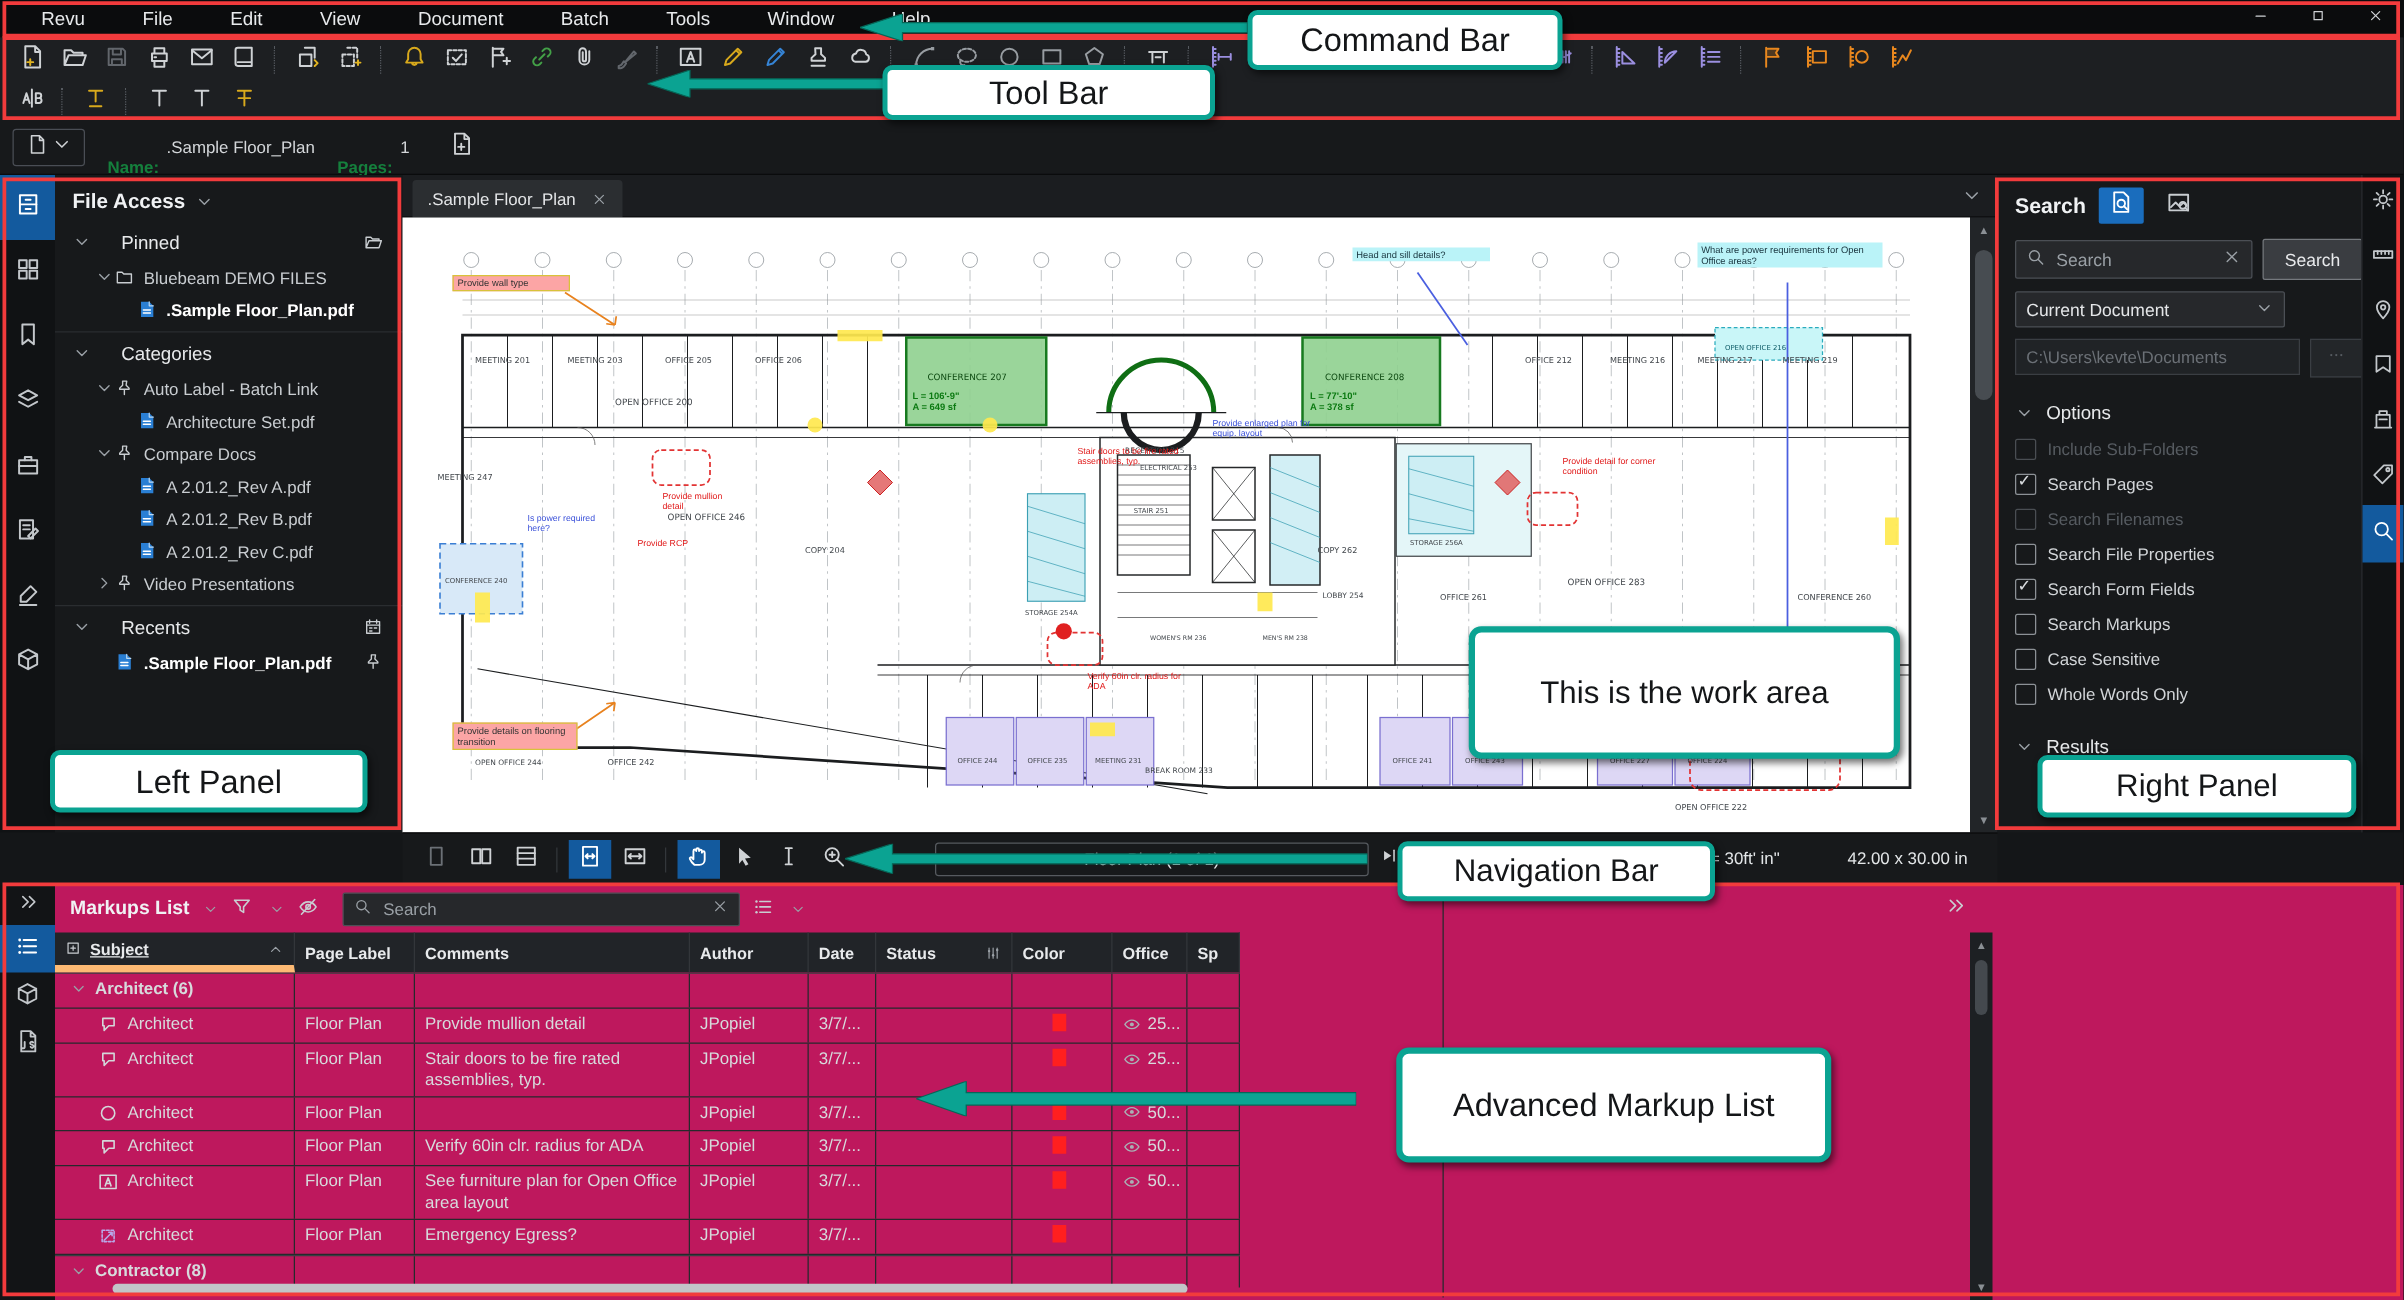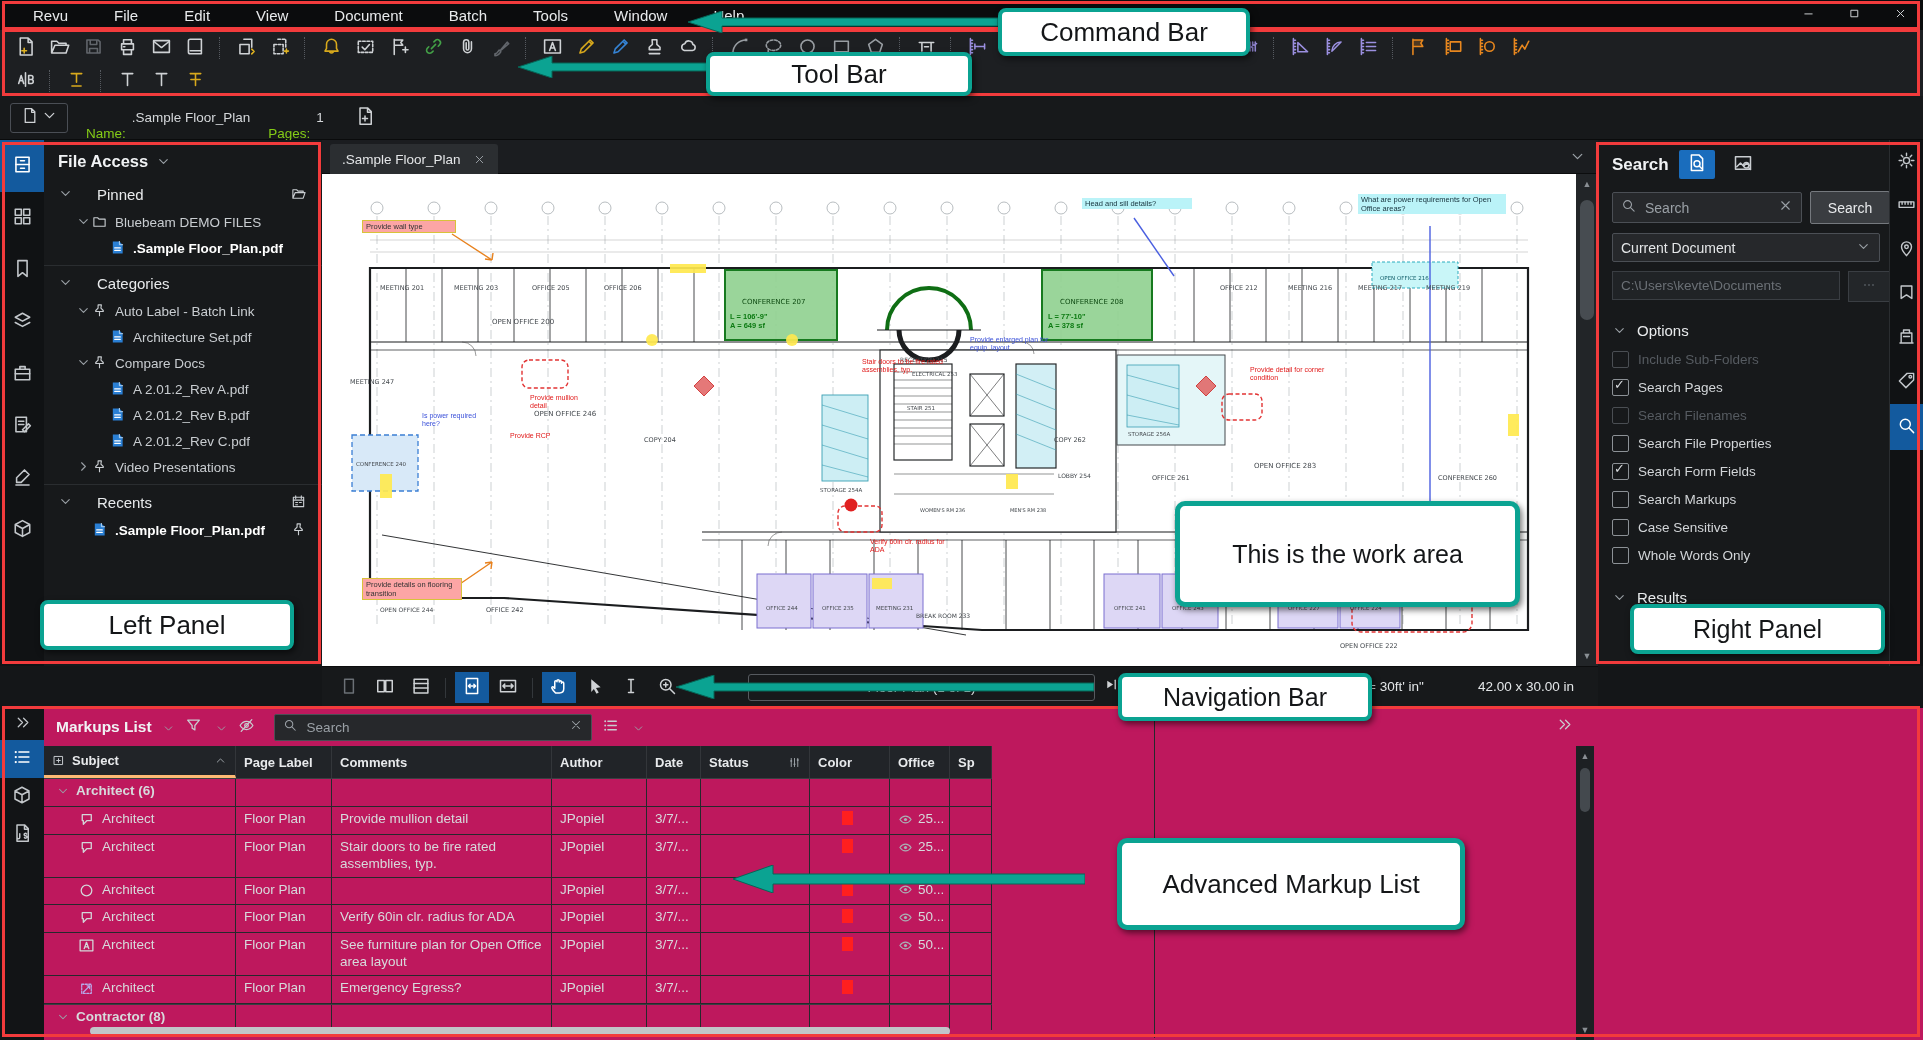--- a/index.html
+++ b/index.html
@@ -15,21 +15,21 @@
   #toolbar{position:absolute;left:0;top:30px;width:100%;height:66px;background:#1d1f22;box-sizing:border-box;}
   .tbrow{display:flex;align-items:center;padding-left:8px;height:36px;}
   .tbrow2{height:30px;}
   .tslot{width:30px;height:28px;margin:0 2px;display:flex;align-items:center;justify-content:center;color:#cfd2d5;}
   .tslot svg{width:21px;height:21px;}
   .tslot.sep{width:2px;height:22px;margin:0 7px;border-left:1px dotted #565a60;}
   
   #docbar{position:absolute;left:0;top:96px;width:100%;height:44px;background:#17191b;border-bottom:1px solid #0a0b0c;display:flex;align-items:center;box-sizing:border-box;}
   #doc-combo{margin-left:10px;width:56px;height:28px;border:1px solid #4a4e55;border-radius:3px;display:flex;align-items:center;justify-content:center;gap:3px;color:#cfd2d5;}
   #doc-combo svg{width:17px;height:17px;}
-  .doclabel{font-weight:normal;font-size:13.5px;margin-left:18px;color:#84cc16;margin-top:32px;}
+  .doclabel{font-weight:bold;font-size:13.5px;margin-left:18px;color:#15803d;margin-top:32px;}
   .docvalue{font-size:13.5px;margin-left:6px;color:#d4d7da;}
   #doc-pagebtn{margin-left:26px;width:30px;height:30px;display:flex;align-items:center;justify-content:center;color:#cfd2d5;}
   #doc-pagebtn svg{width:20px;height:20px;}
   
   #left-panel{position:absolute;left:0;top:140px;width:322px;height:526px;background:#17191b;}
   #left-strip{position:absolute;left:0;top:0;width:44px;height:100%;background:#101214;}
   .stripbtn{width:44px;height:52px;display:flex;align-items:center;justify-content:center;color:#c3c7cb;}
   .stripbtn svg{width:21px;height:21px;}
   .stripbtn.sel{background:#135a9e;color:#fff;}
   #left-content{position:absolute;left:44px;top:0;right:0;bottom:0;}
@@ -73,21 +73,21 @@
   #rp-title{font-size:17px;font-weight:bold;color:#f0f2f4;}
   .rp-tab{width:36px;height:29px;display:flex;align-items:center;justify-content:center;color:#c9cdd1;}
   .rp-tab svg{width:20px;height:20px;}
   .rp-tab.sel{background:#1a6dbd;color:#fff;border-radius:2px;}
   #rp-searchrow{display:flex;align-items:center;gap:8px;margin-top:12px;}
   #rp-input{width:172px;height:29px;background:#26282b;border:1px solid #4b4f55;border-radius:2px;display:flex;align-items:center;padding:0 8px;gap:7px;}
   #rp-input input{flex:1;background:transparent;border:none;outline:none;color:#e8eaec;font-size:14px;font-family:inherit;min-width:0;}
   #rp-input input::placeholder{color:#9aa0a6;}
   #rp-input svg{width:15px;height:15px;color:#9aa0a6;flex:none;}
   #rp-searchbtn{width:88px;height:31px;background:#3a3d41;border:1px solid #75797e;border-radius:2px;color:#e8eaec;font-size:14px;display:flex;align-items:center;justify-content:center;}
-  #rp-scope{width:268px;height:29px;background:#26282b;border:1px solid #4b4f55;border-radius:2px;margin-top:9px;display:flex;align-items:center;justify-content:space-between;padding:0 8px;font-size:14px;color:#e4e6e8;box-sizing:border-box;}
+  #rp-scope{width:216px;height:29px;background:#26282b;border:1px solid #4b4f55;border-radius:2px;margin-top:9px;display:flex;align-items:center;justify-content:space-between;padding:0 8px;font-size:14px;color:#e4e6e8;box-sizing:border-box;}
   #rp-scope svg{width:15px;height:15px;color:#9aa0a6;}
   #rp-pathrow{display:flex;gap:8px;margin-top:9px;}
   #rp-path{width:212px;height:27px;background:#202326;border:1px solid #3a3e43;color:#6b7076;font-size:13.5px;display:flex;align-items:center;padding:0 8px;overflow:hidden;white-space:nowrap;}
   #rp-dots{width:40px;height:29px;background:#232629;border:1px solid #3a3e43;color:#565b61;display:flex;align-items:center;justify-content:center;}
   #rp-dots svg{width:16px;height:16px;}
   .rp-section{display:flex;align-items:center;gap:9px;margin-top:20px;font-size:15px;color:#e8eaec;}
   .rp-section .tchev{color:#9aa0a6;}
   #rp-options{margin-top:6px;}
   .opt{display:flex;align-items:center;gap:9px;height:28px;font-size:13.5px;color:#d2d5d8;}
   .cbox{width:15px;height:15px;border:1.5px solid #8c9196;border-radius:2px;position:relative;flex:none;}
@@ -123,21 +123,21 @@
   #mk-search{width:318px;height:27px;background:#26282b;border:1px solid #4b4f55;border-radius:2px;display:flex;align-items:center;gap:8px;padding:0 8px;box-sizing:border-box;margin-left:6px;}
   #mk-search input{flex:1;background:transparent;border:none;outline:none;color:#e8eaec;font-size:13.5px;font-family:inherit;min-width:0;}
   #mk-search input::placeholder{color:#9aa0a6;}
   #mk-search svg{width:14px;height:14px;color:#9aa0a6;flex:none;}
   #mk-more{position:absolute;left:1556px;top:8px;width:20px;height:20px;color:#c9cdd1;}
   #mk-more svg{width:17px;height:17px;}
   .mgrid{display:grid;grid-template-columns:192px 96px 220px 95px 54px 109px 80px 60px 42px;}
   #mk-cols{position:absolute;left:44px;top:38px;width:948px;height:32px;background:#212428;font-size:13px;font-weight:bold;color:#e8eaec;}
   #mk-cols .hcell{display:flex;align-items:center;gap:6px;padding:0 8px;border-right:1px solid #33363a;height:32px;box-sizing:border-box;}
   #mk-cols .hcell svg{width:13px;height:13px;}
-  #mk-cols .c-subj{border-bottom:3px solid #fdba74;}
+  #mk-cols .c-subj{border-bottom:6px solid #fdba74;text-decoration:underline;}
   #mk-cols .hico{color:#c9cdd1;width:14px;height:14px;flex:none;}
   #mk-cols .sorti{margin-left:auto;color:#9aa0a6;width:13px;height:13px;}
   #mk-rows{position:absolute;left:44px;top:70px;width:948px;height:252px;overflow:hidden;}
   .mrow{border-bottom:1px solid #26292c;font-size:13.5px;color:#d7dadc;align-items:start;}
   .mrow .cell{padding:4px 8px;border-right:1px solid #26292c;min-height:17px;height:100%;box-sizing:border-box;line-height:1.25;}
   .mrow.group{font-weight:bold;border-top:1px solid #3a3e42;}
   .mrow:not(.group) .row-group{display:none;}
   .row-group{display:flex;align-items:center;gap:6px;padding-left:4px;}
   .row-group .gchev{width:14px;height:14px;color:#9aa0a6;flex:none;}
   .row-data{display:flex;align-items:center;gap:7px;padding-left:26px;}

